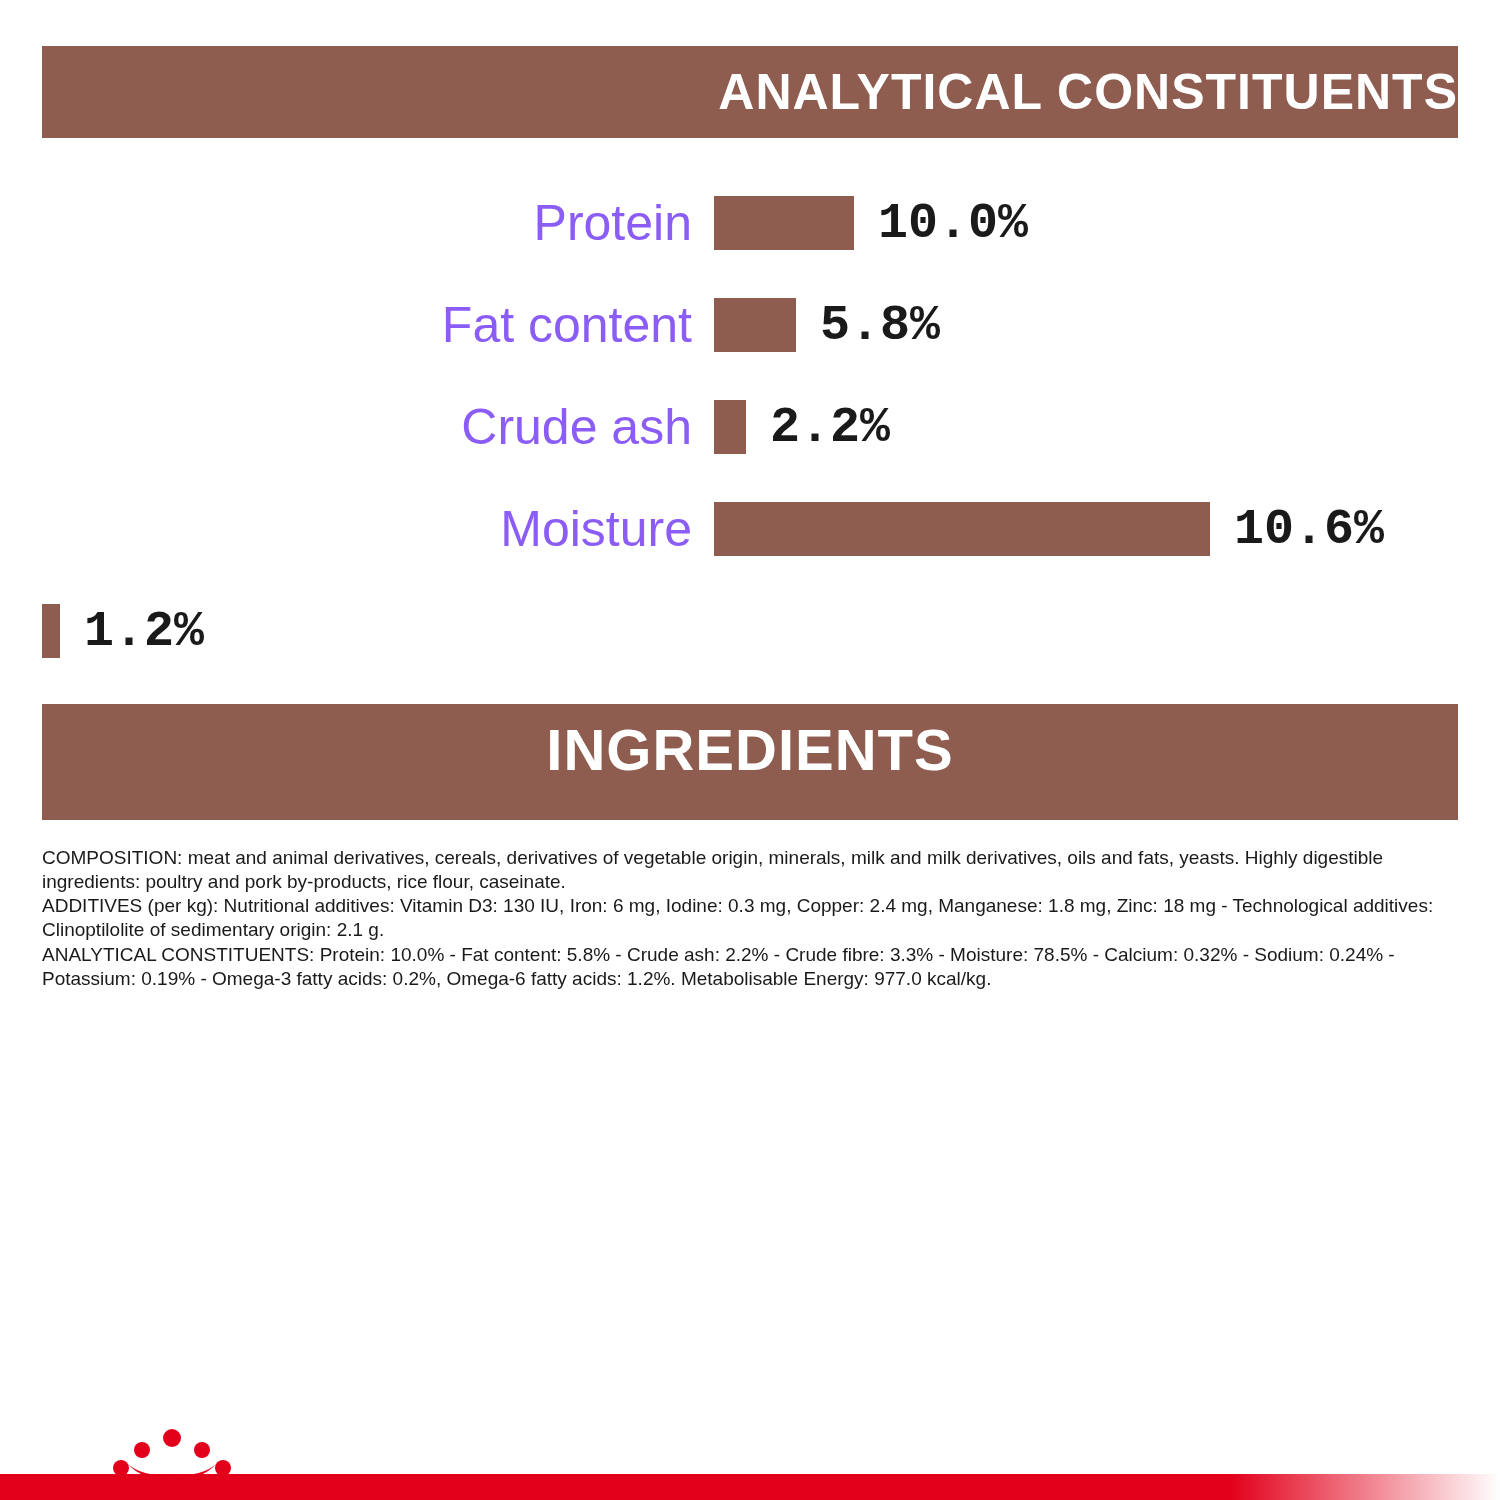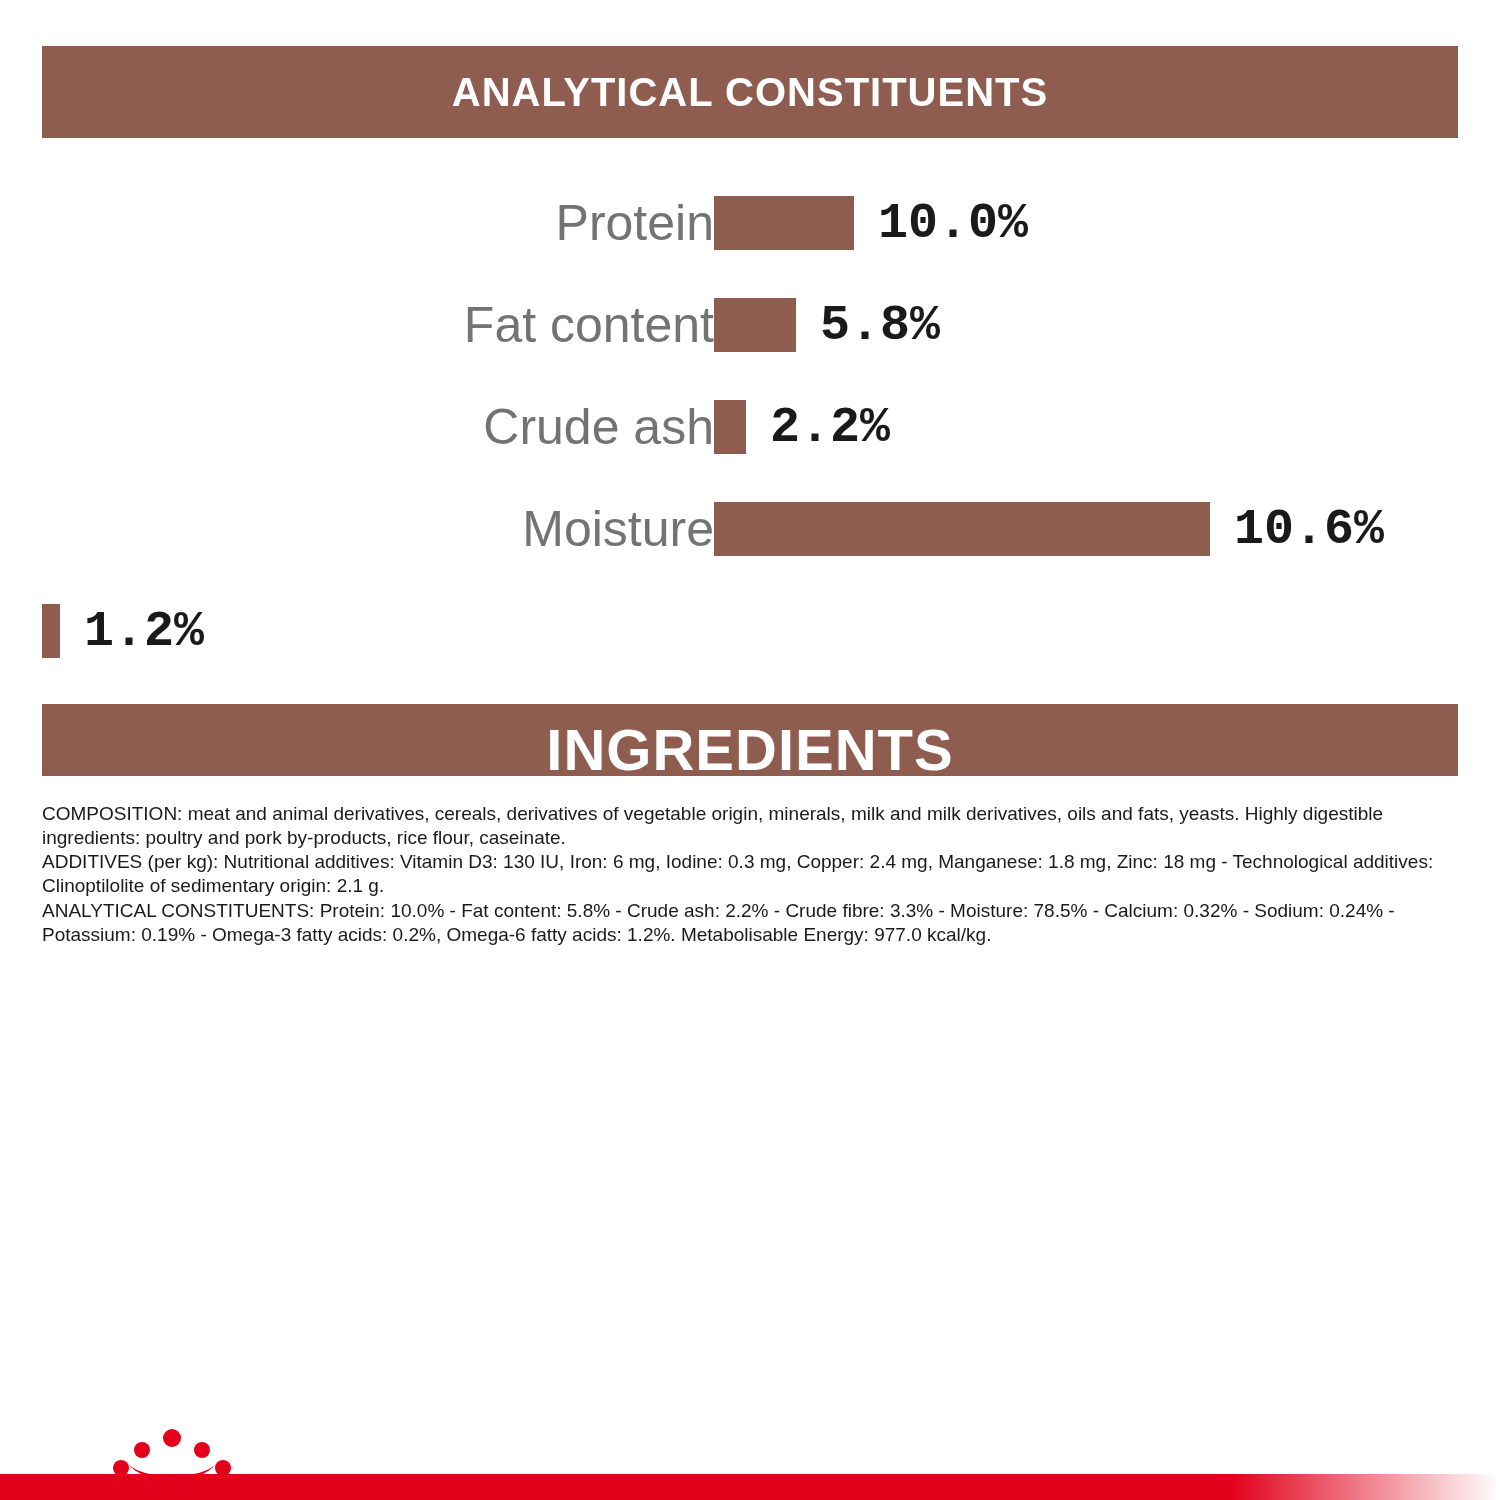--- a/index.html
+++ b/index.html
@@ -30,44 +30,46 @@
     color: #ffffff;
     text-align: center;
     font-weight: bold;
     letter-spacing: 1px;
     box-sizing: border-box;
   }
   .section-header.analytical {
     margin-top: 46px;
     height: 92px;
     line-height: 92px;
-    font-size: 40px;
+    font-size: 50px;
+    text-align: right;
   }
   .section-header.ingredients {
     margin-top: 22px;
-    height: 72px;
+    height: 116px;
     line-height: 92px;
     font-size: 58px;
   }
 
   
   .chart {
     margin-top: 34px;
   }
   .chart-row {
     display: flex;
     align-items: center;
     height: 102px;
   }
   .row-label {
     width: 672px;
     text-align: right;
+    padding-right: 22px;
     box-sizing: border-box;
     font-size: 50px;
-    color: #737373;
+    color: #8b5cf6;
     white-space: nowrap;
   }
   .bar-wrap {
     display: flex;
     align-items: center;
     flex: 1;
   }
   .bar {
     background: #8f5c50;
     height: 54px;

